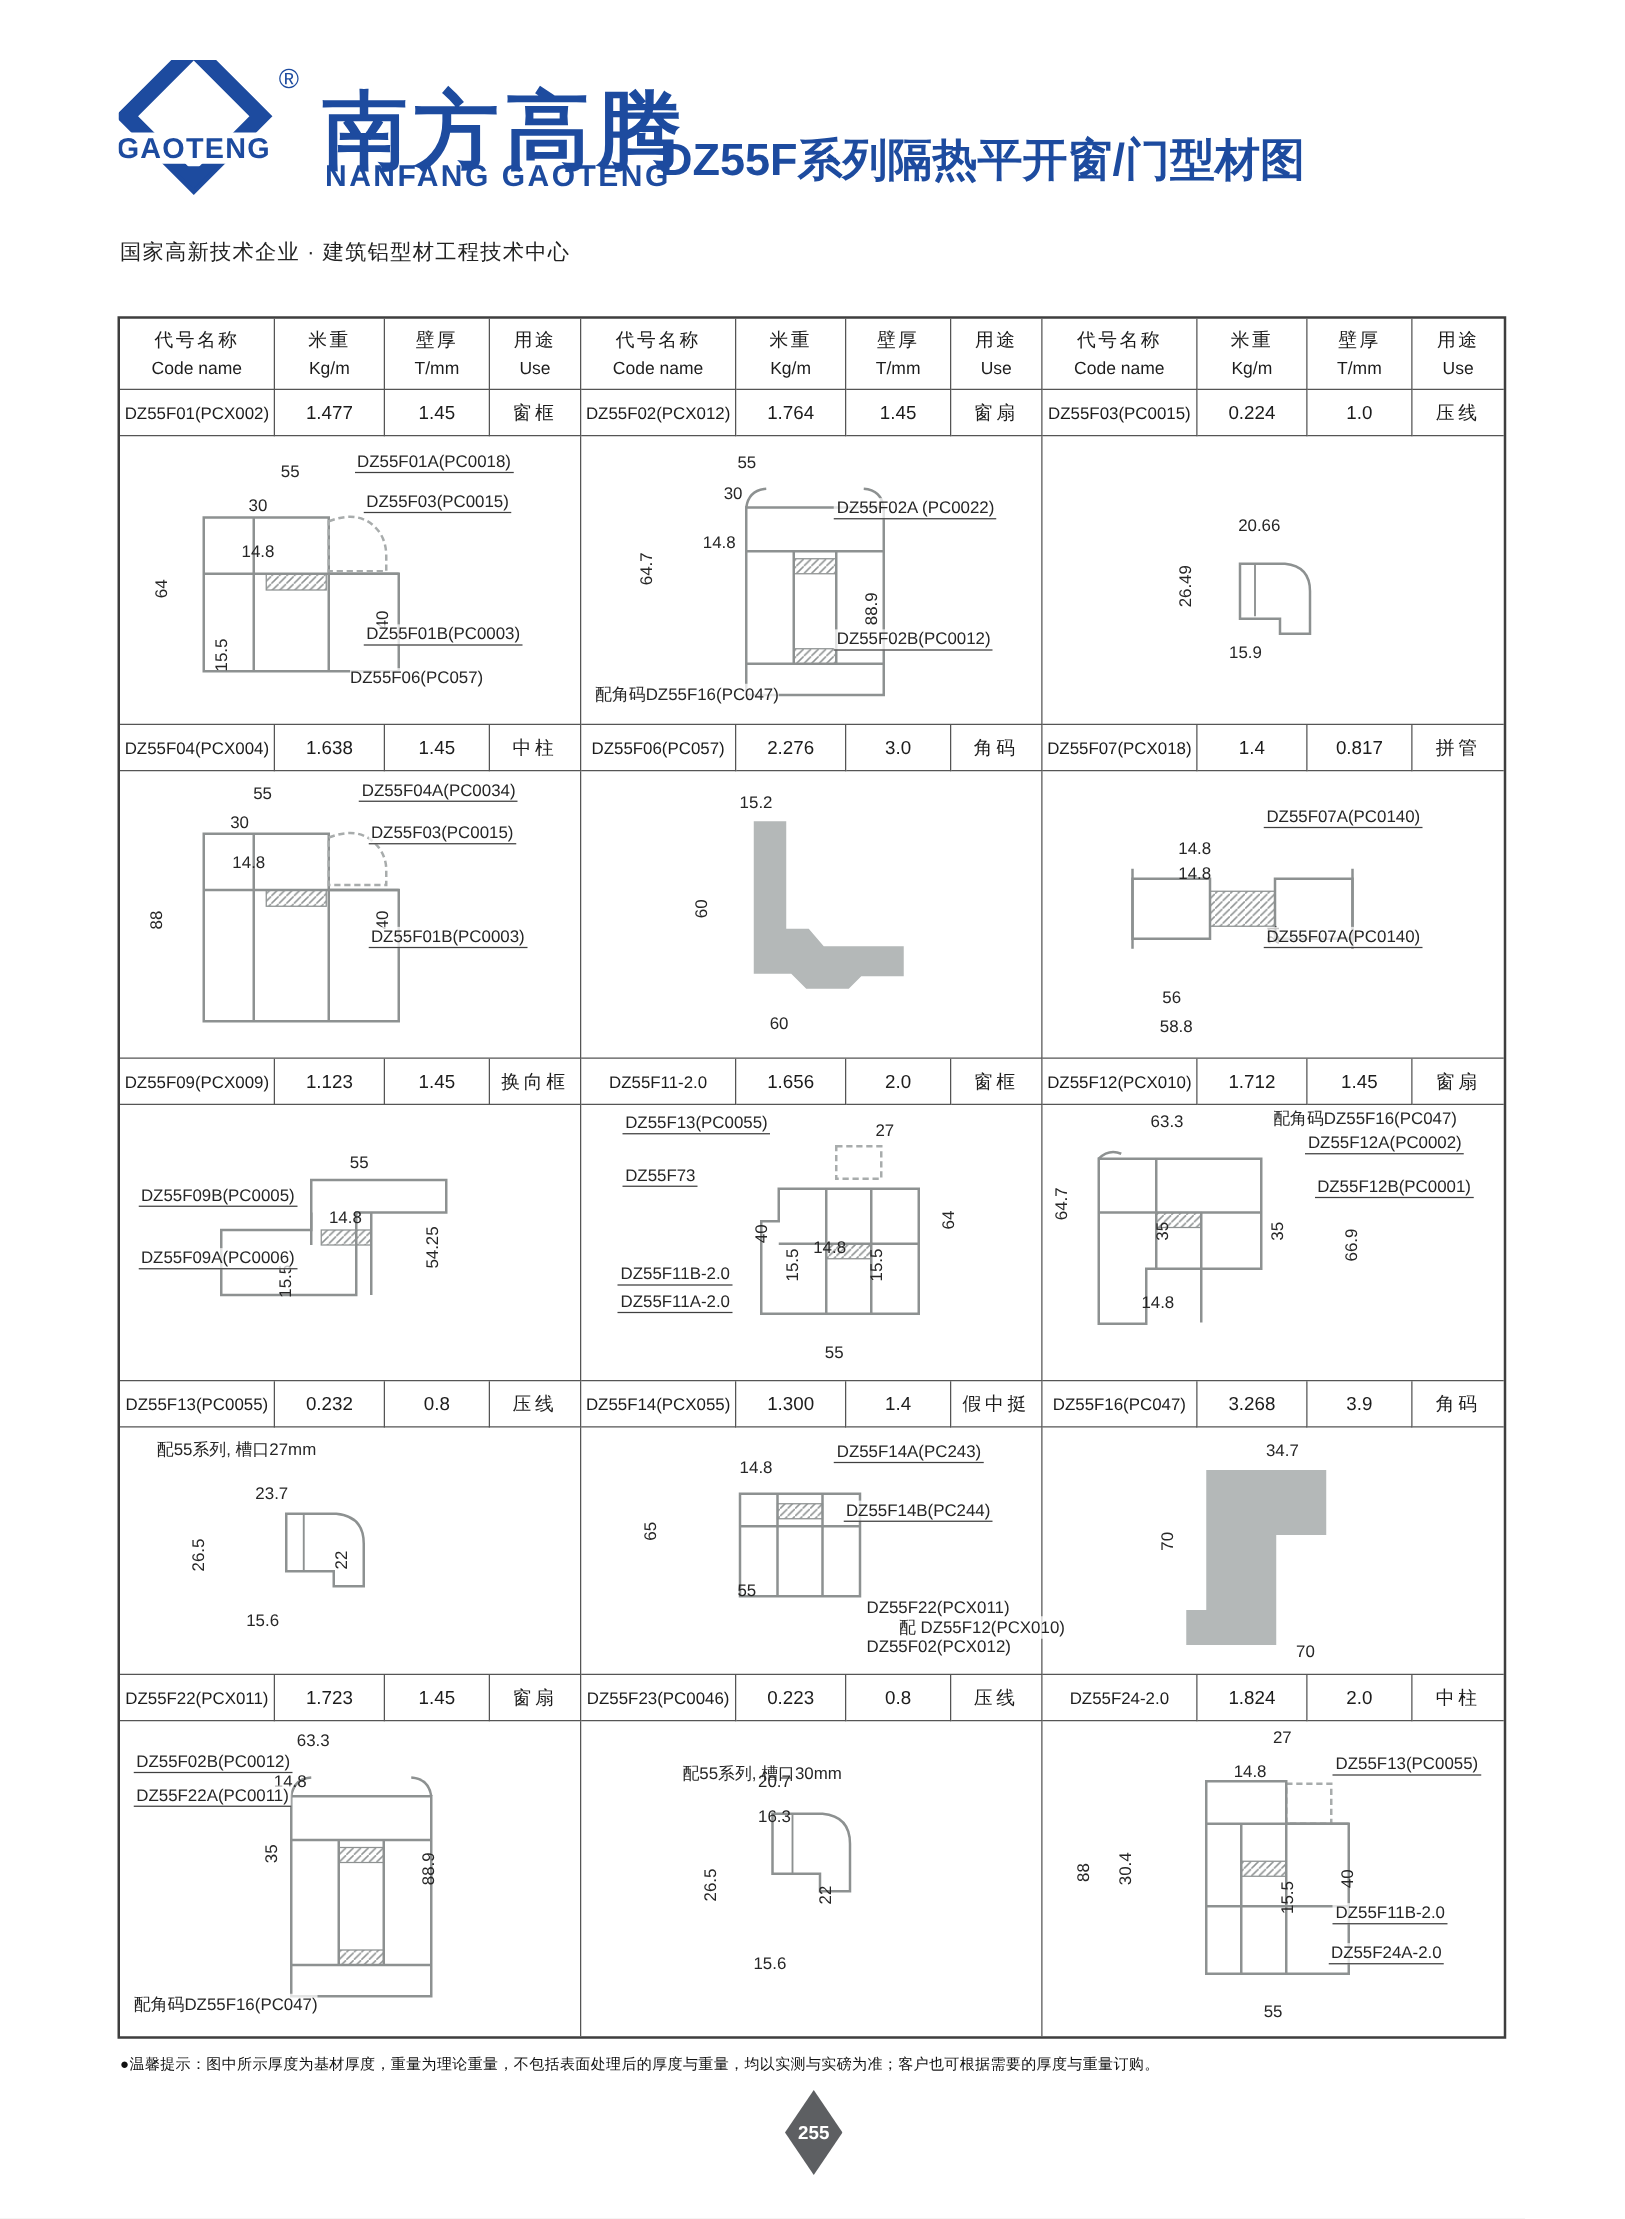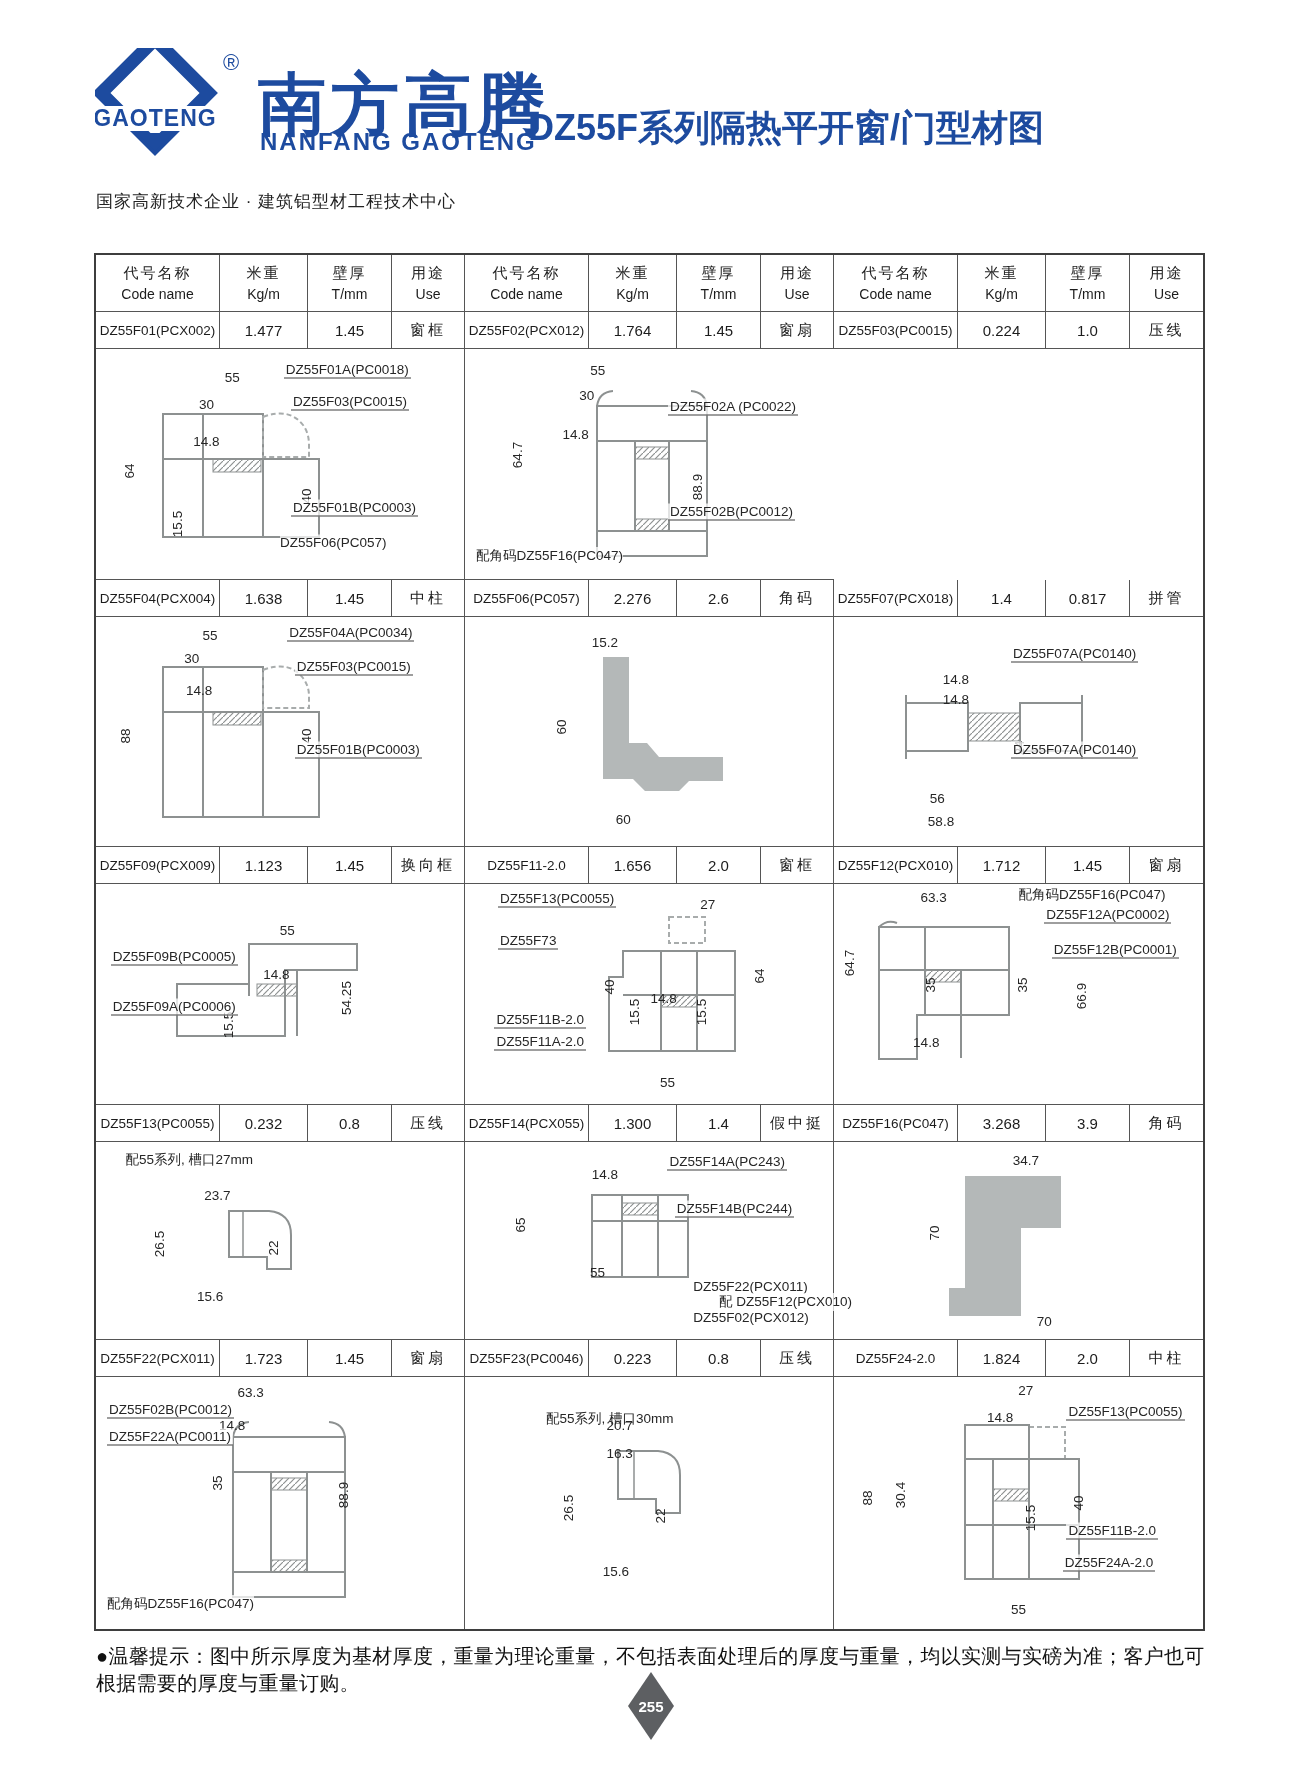--- a/index.html
+++ b/index.html
@@ -31,21 +31,21 @@
   .dcell{position:relative;display:block !important;}
   .hd1{height:231px;} .hd2{height:230px;} .hd3{height:221px;} .hd4{height:198px;} .hd5{height:252px;}
   .sketch{position:absolute;}
   
   .ann{position:absolute;font-size:13.5px;color:#262626;white-space:nowrap;z-index:3;}
   .d{transform:translate(-50%,-50%);}
   .rot{transform:translate(-50%,-50%) rotate(-90deg);}
   .l{transform:translate(0,-50%);border-bottom:1.4px solid #3f3f3f;padding:0 2px 1px 2px;background:rgba(255,255,255,.75);}
   .n{transform:translate(0,-50%);background:rgba(255,255,255,.75);}
   
-  .note{position:absolute;left:96px;top:1643px;width:1112px;font-size:20px;color:#111;letter-spacing:.3px;}
+  .note{position:absolute;left:96px;top:1643px;width:1112px;font-size:12px;color:#111;letter-spacing:.3px;}
   .badge{position:absolute;left:628px;top:1672px;width:46px;height:68px;}
   .badge svg{position:absolute;left:0;top:0;}
   .badge span{position:absolute;left:0;top:0;width:46px;height:68px;display:flex;align-items:center;
               justify-content:center;color:#fff;font-size:15px;font-weight:700;}
   :root,.page{--blue:#1d4b9f;--gray:#8d9191;}
   svg text{font-family:"Liberation Sans",sans-serif;}
 </style>
 </head>
 <body>
 
@@ -168,30 +168,39 @@
         </svg>
       <span class="ann d" style="left: 36%; top: 9%;">55</span>
           <span class="ann d" style="left: 33%; top: 20%;">30</span>
           <span class="ann d" style="left: 30%; top: 37%;">14.8</span>
           <span class="ann d rot" style="left: 14%; top: 46%;">64.7</span>
           <span class="ann d rot" style="left: 63%; top: 60%;">88.9</span>
           <span class="ann l" style="left: 55%; top: 25%;">DZ55F02A (PC0022)</span>
           <span class="ann l" style="left: 55%; top: 71%;">DZ55F02B(PC0012)</span>
           <span class="ann n" style="left: 3%; top: 90%;">配角码DZ55F16(PC047)</span>
         </div>
+      <div class="dcell hd1" style="grid-column:span 4">
+        <svg class="sketch" style="left:140px;top:90px" width="90" height="90" viewBox="0 0 90 90">
+          <path d="M18,12 h36 q20,2 20,22 v34 h-24 v-12 h-32 z" fill="#fff" stroke="#8d9191" stroke-width="2"></path>
+          <path d="M30,12 v42" fill="none" stroke="#8d9191" stroke-width="1.5"></path>
+        </svg>
+      <span class="ann d" style="left: 47%; top: 31%;">20.66</span>
+          <span class="ann d rot" style="left: 31%; top: 52%;">26.49</span>
+          <span class="ann d" style="left: 44%; top: 75%;">15.9</span>
+        </div>
     </div>
 
     <div class="tr datarow">
         <div class="c-code">DZ55F04(PCX004)</div>
         <div class="c-num">1.638</div>
         <div class="c-num">1.45</div>
         <div class="c-use">中柱</div>
         <div class="c-code">DZ55F06(PC057)</div>
         <div class="c-num">2.276</div>
-        <div class="c-num">2.6</div>
+        <div class="c-num">3.0</div>
         <div class="c-use">角码</div>
         <div class="c-code">DZ55F07(PCX018)</div>
         <div class="c-num">1.4</div>
         <div class="c-num">0.817</div>
         <div class="c-use">拼管</div>
       </div>
 
     <div class="tr">
       <div class="dcell hd2" style="grid-column:span 4">
         <svg class="sketch" style="left:55px;top:28px" width="180" height="190" viewBox="0 0 180 190">

